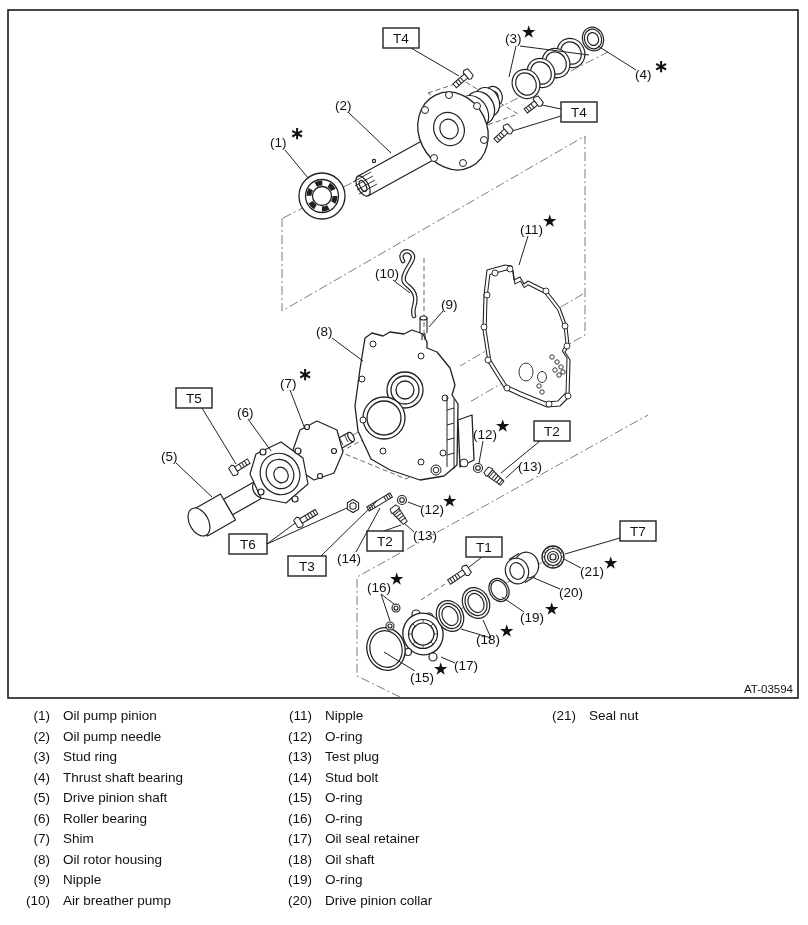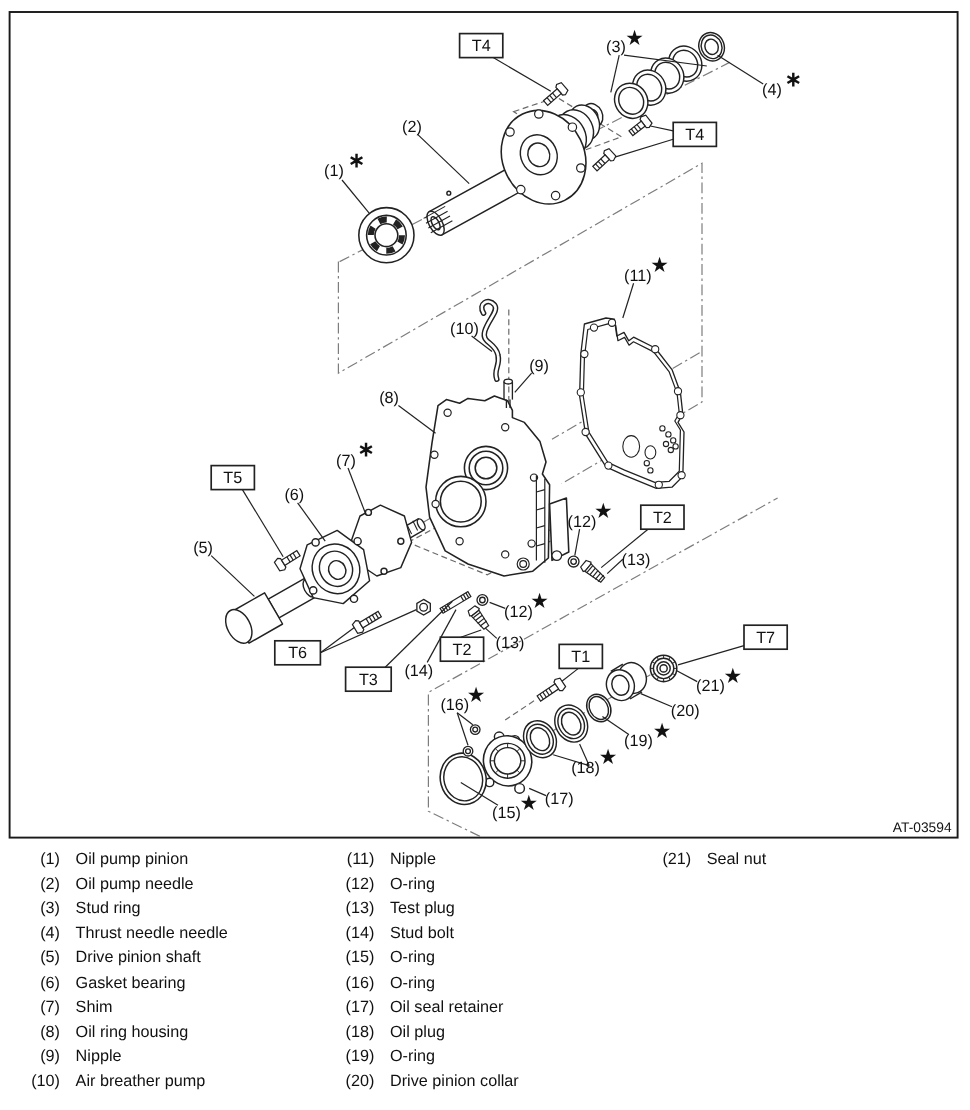--- a/index.html
+++ b/index.html
@@ -512,37 +512,37 @@
         <div class="lrow">
           <span class="lnum">(2)</span>
           <span class="llbl">Oil pump needle</span>
         </div>
         <div class="lrow">
           <span class="lnum">(3)</span>
           <span class="llbl">Stud ring</span>
         </div>
         <div class="lrow">
           <span class="lnum">(4)</span>
-          <span class="llbl">Thrust needle needle</span>
+          <span class="llbl">Thrust shaft bearing</span>
         </div>
         <div class="lrow">
           <span class="lnum">(5)</span>
           <span class="llbl">Drive pinion shaft</span>
         </div>
         <div class="lrow">
           <span class="lnum">(6)</span>
-          <span class="llbl">Gasket bearing</span>
+          <span class="llbl">Roller bearing</span>
         </div>
         <div class="lrow">
           <span class="lnum">(7)</span>
           <span class="llbl">Shim</span>
         </div>
         <div class="lrow">
           <span class="lnum">(8)</span>
-          <span class="llbl">Oil ring housing</span>
+          <span class="llbl">Oil rotor housing</span>
         </div>
         <div class="lrow">
           <span class="lnum">(9)</span>
           <span class="llbl">Nipple</span>
         </div>
         <div class="lrow">
           <span class="lnum">(10)</span>
           <span class="llbl">Air breather pump</span>
         </div>
       </div>
@@ -570,21 +570,21 @@
         <div class="lrow">
           <span class="lnum">(16)</span>
           <span class="llbl">O-ring</span>
         </div>
         <div class="lrow">
           <span class="lnum">(17)</span>
           <span class="llbl">Oil seal retainer</span>
         </div>
         <div class="lrow">
           <span class="lnum">(18)</span>
-          <span class="llbl">Oil plug</span>
+          <span class="llbl">Oil shaft</span>
         </div>
         <div class="lrow">
           <span class="lnum">(19)</span>
           <span class="llbl">O-ring</span>
         </div>
         <div class="lrow">
           <span class="lnum">(20)</span>
           <span class="llbl">Drive pinion collar</span>
         </div>
       </div>

